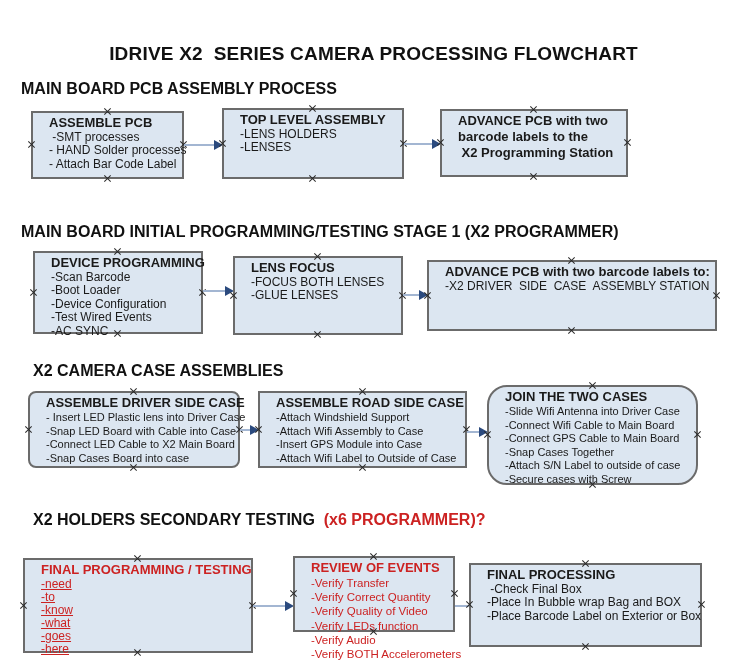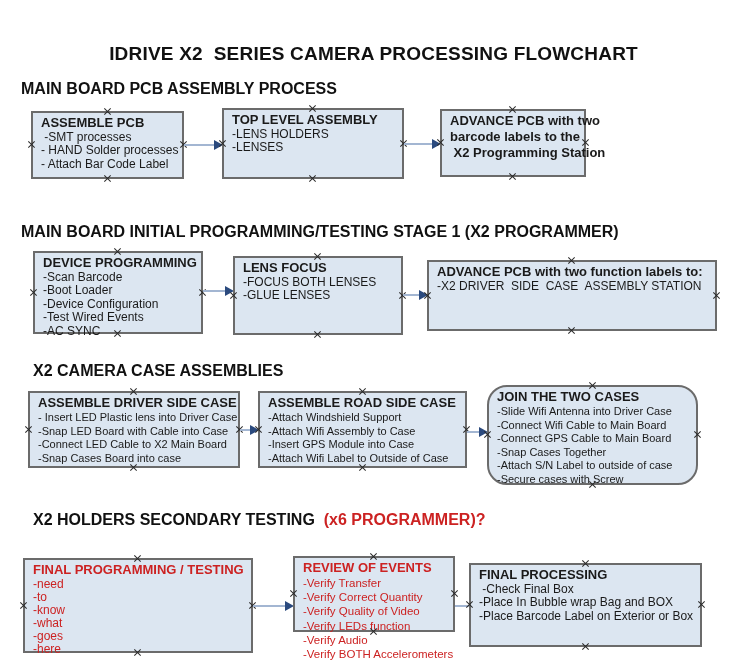--- a/index.html
+++ b/index.html
@@ -18,27 +18,27 @@
   .page-title{
     position:absolute;top:20px;left:0;width:747px;text-align:center;
     font-size:19px;font-weight:700;letter-spacing:.2px;white-space:pre;color:#111;
   }
   .sec-heading{
     position:absolute;font-size:16px;font-weight:700;white-space:pre;color:#111;
   }
   .sec-heading .red-part{color:var(--red);}
   .box{
     position:absolute;background:var(--box_fill);border:2px solid var(--box_border);
-    padding:2px 8px;box-sizing:border-box;
+    padding:2px 16px;box-sizing:border-box;
   }
   .bt{font-size:13px;font-weight:700;line-height:16px;white-space:pre;}
   .bi{font-size:12px;line-height:13.4px;white-space:pre;}
   .items-sm .bi{font-size:11px;line-height:13.6px;}
   .items-k .bi{font-size:11.5px;line-height:14.2px;}
-  .items-j .bi{line-height:13px;}
+  .items-j .bi{line-height:13px;text-decoration:underline;}
   .red-box .bt,.red-box .bi{color:var(--red);}
   
   .xh{position:absolute;width:9px;height:9px;pointer-events:none;}
   .xh::before,.xh::after{content:"";position:absolute;left:0;top:4px;width:9px;height:1px;background:#2a2a2a;}
   .xh::before{transform:rotate(45deg);}
   .xh::after{transform:rotate(-45deg);}
   .xt{top:-6px;left:50%;margin-left:-5px;}
   .xb{bottom:-6px;left:50%;margin-left:-5px;}
   .xl{left:-6px;top:50%;margin-top:-5px;}
   .xr{right:-6px;top:50%;margin-top:-5px;}
@@ -81,21 +81,21 @@
     <div class="bt">TOP LEVEL ASSEMBLY</div>
     <div class="bi">-LENS HOLDERS</div>
     <div class="bi">-LENSES</div>
   </div>
 
   <div class="arrow" style="left:404px;top:121px;width:36px;">
     <span class="shaft"></span>
     <span class="ahead"></span>
   </div>
 
-  <div class="box" style="left:440px;top:86px;width:146px;height:68px;">
+  <div class="box" style="left:440px;top:86px;width:188px;height:68px;">
     <span class="xh xt"></span>
     <span class="xh xb"></span>
     <span class="xh xl"></span>
     <span class="xh xr"></span>
     <div class="bt">ADVANCE PCB with two
 barcode labels to the
  X2 Programming Station</div>
   </div>
 
   <div class="sec-heading" style="left:21px;top:200px;">MAIN BOARD INITIAL PROGRAMMING/TESTING STAGE 1 (X2 PROGRAMMER)</div>
@@ -131,27 +131,27 @@
   <div class="arrow" style="left:403px;top:272px;width:24px;">
     <span class="shaft"></span>
     <span class="ahead"></span>
   </div>
 
   <div class="box" style="left:427px;top:237px;width:290px;height:71px;">
     <span class="xh xt"></span>
     <span class="xh xb"></span>
     <span class="xh xl"></span>
     <span class="xh xr"></span>
-    <div class="bt">ADVANCE PCB with two function labels to:</div>
+    <div class="bt">ADVANCE PCB with two barcode labels to:</div>
     <div class="bi">-X2 DRIVER  SIDE  CASE  ASSEMBLY STATION</div>
   </div>
 
   <div class="sec-heading" style="left:33px;top:339px;">X2 CAMERA CASE ASSEMBLIES</div>
 
-  <div class="box items-sm" style="left:28px;top:368px;width:212px;height:77px;">
+  <div class="box items-sm" style="left:28px;top:368px;width:212px;height:77px;border-radius:8px;">
     <span class="xh xt"></span>
     <span class="xh xb"></span>
     <span class="xh xl"></span>
     <span class="xh xr"></span>
     <div class="bt">ASSEMBLE DRIVER SIDE CASE</div>
     <div class="bi">- Insert LED Plastic lens into Driver Case</div>
     <div class="bi">-Snap LED Board with Cable into Case</div>
     <div class="bi">-Connect LED Cable to X2 Main Board</div>
     <div class="bi">-Snap Cases Board into case</div>
   </div>

